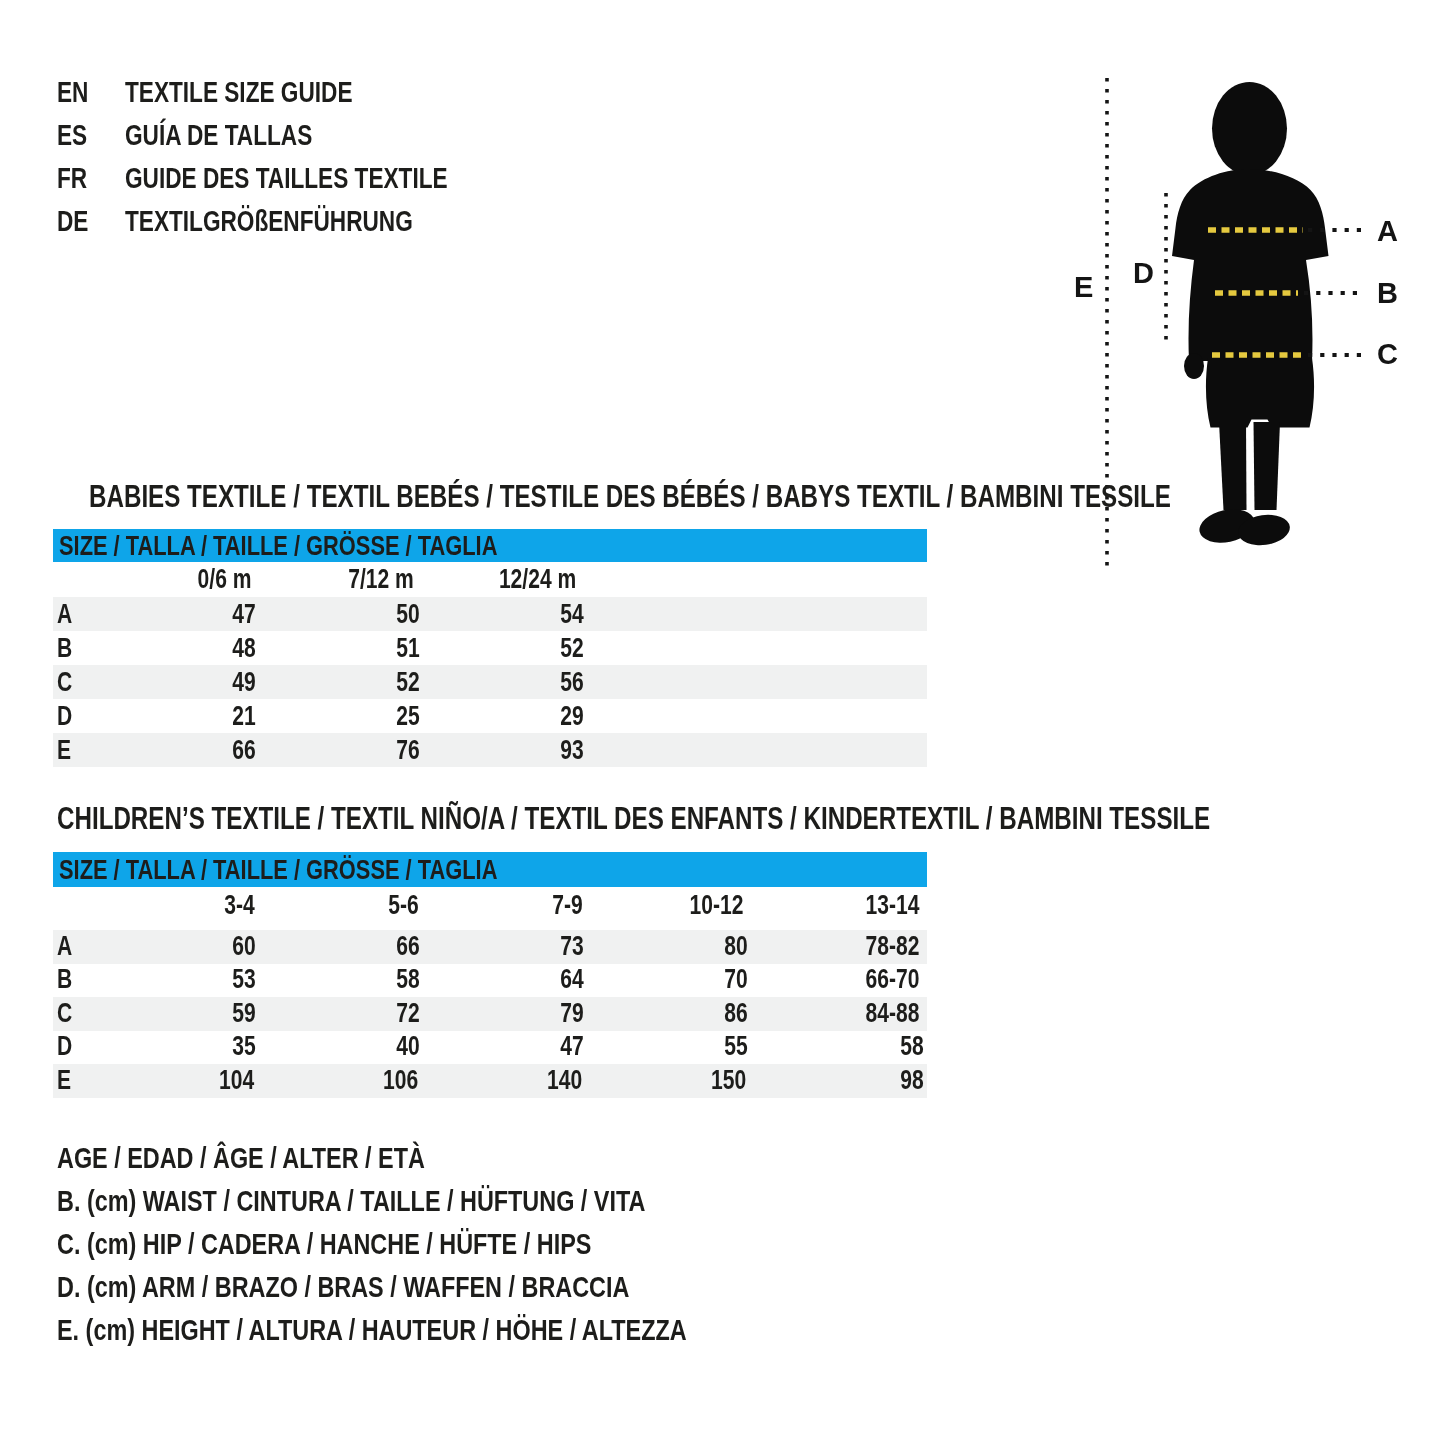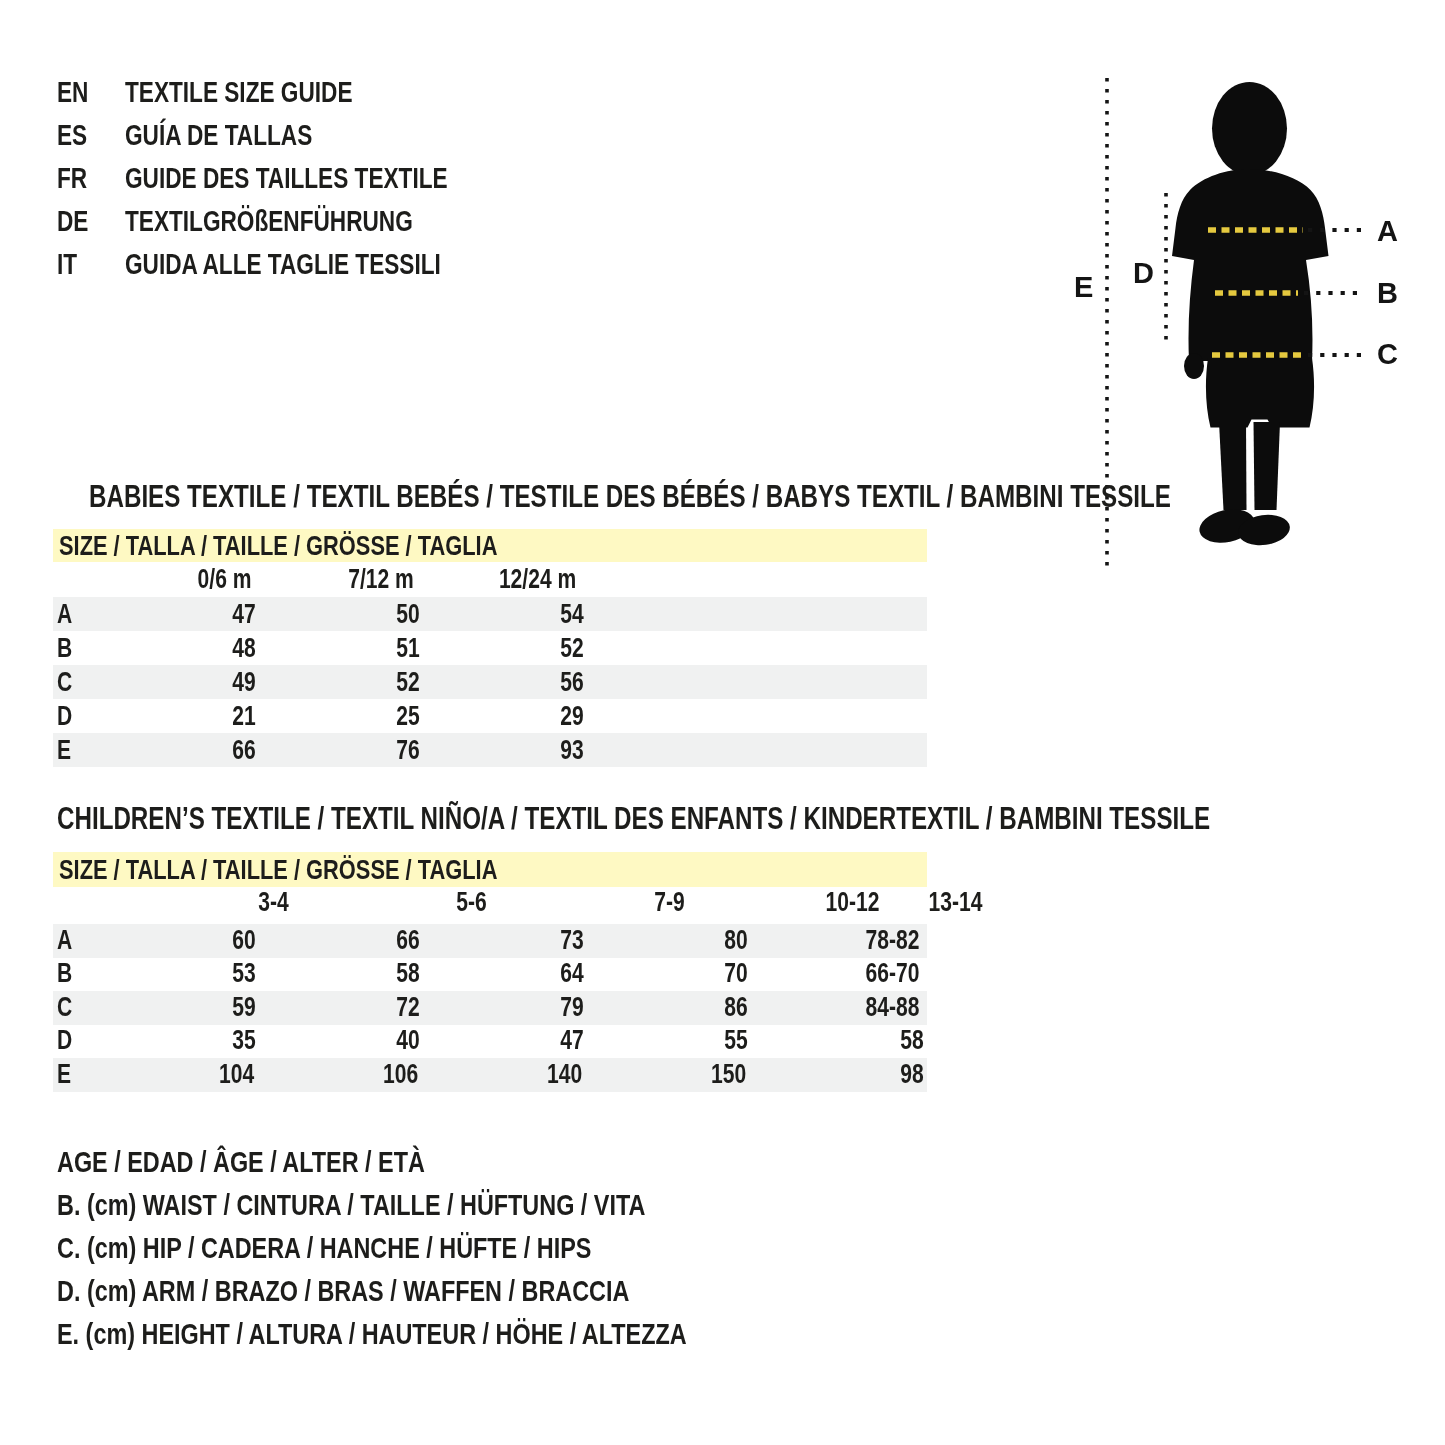--- a/index.html
+++ b/index.html
@@ -15,31 +15,31 @@
 
   
   .lang-block { position:absolute; left:57px; top:71px; }
   .lang-row { display:grid; grid-template-columns:68px auto; height:43px; align-items:center; font-size:29px; }
 
   
   .sec-title { position:absolute; left:57px; font-size:31px; line-height:31px; }
 
   
   .size-table { position:absolute; left:53px; width:874px; }
-  .t-bar { background:#fef9c3; display:flex; align-items:center; padding-left:6px; font-size:28px; }
+  .t-bar { background:#0ea5e9; display:flex; align-items:center; padding-left:6px; font-size:28px; }
   .t-row { display:grid; align-items:center; font-size:27px; }
   .t-row.b3 { grid-template-columns:42px 164px 164px 164px auto; }
   .t-row.c5 { grid-template-columns:42px 164px 164px 164px 164px auto; }
   .t-row .lab { display:flex; align-items:center; padding-left:4px; }
   .t-row .cell { display:flex; align-items:center; justify-content:flex-end; }
   .t-row.shade { background:#f0f1f1; }
 
   
   .legend-block { position:absolute; left:57px; top:1136px; font-size:30px; }
-  .legend-line { height:43px; display:flex; align-items:flex-end; }
+  .legend-line { height:43px; display:flex; align-items:center; }
 
   
   .figure-svg { position:absolute; left:1040px; top:70px; }
   .flab { font-family:"Liberation Sans", sans-serif; font-weight:bold; font-size:29px; fill:#141414; }
   .dot  { stroke:#141414; stroke-width:3.6; stroke-dasharray:3.6 7.4; }
   .dot2 { stroke:#141414; stroke-width:4;   stroke-dasharray:4.2 8; }
   .ydash{ stroke:#e5c93f; stroke-width:5.5; stroke-dasharray:8 5.5; }
 </style>
 </head>
 <body>
@@ -55,24 +55,20 @@
       <span><span class="cx">ES</span></span>
       <span><span class="cx">GUÍA DE TALLAS</span></span>
     </div>
     <div class="lang-row">
       <span><span class="cx">FR</span></span>
       <span><span class="cx">GUIDE DES TAILLES TEXTILE</span></span>
     </div>
     <div class="lang-row">
       <span><span class="cx">DE</span></span>
       <span><span class="cx">TEXTILGRÖßENFÜHRUNG</span></span>
-    </div>
-    <div class="lang-row">
-      <span><span class="cx">IT</span></span>
-      <span><span class="cx">GUIDA ALLE TAGLIE TESSILI</span></span>
     </div>
   </div>
 
   <svg class="figure-svg" width="400" height="520" viewBox="0 0 400 520">
     <g fill="#0c0c0c">
       <ellipse cx="209.5" cy="58.5" rx="37.5" ry="46.5"></ellipse>
       <path d="M209,99 C186,99 163,107 150,120 C141,129 137,144 135.5,158 L132,186 L154,190
                C149.5,224 147.5,257 149,291 L272,291 C273.5,257 271.5,224 266,190
                L288.5,186 L285,158 C283.5,144 279.5,129 270.5,120 C257.5,107 232,99 209,99 Z"></path>
       <ellipse cx="154" cy="296" rx="10" ry="13"></ellipse>
@@ -200,21 +196,21 @@
   </div>
 
   <div class="sec-title" style="top:803px;">
     <span class="cx">CHILDREN’S TEXTILE / TEXTIL NIÑO/A / TEXTIL DES ENFANTS / KINDERTEXTIL / BAMBINI TESSILE</span>
   </div>
 
   <div class="size-table" style="top:852px;">
     <div class="t-bar" style="height:35px;">
       <span class="cx">SIZE / TALLA / TAILLE / GRÖSSE / TAGLIA</span>
     </div>
-    <div class="t-row c5" style="height:37px;gap:34px;">
+    <div class="t-row c5" style="height:43px;">
       <span class="lab"></span>
       <span class="cell">
           <span class="cc">3-4</span>
         </span>
       <span class="cell">
           <span class="cc">5-6</span>
         </span>
       <span class="cell">
           <span class="cc">7-9</span>
         </span>

